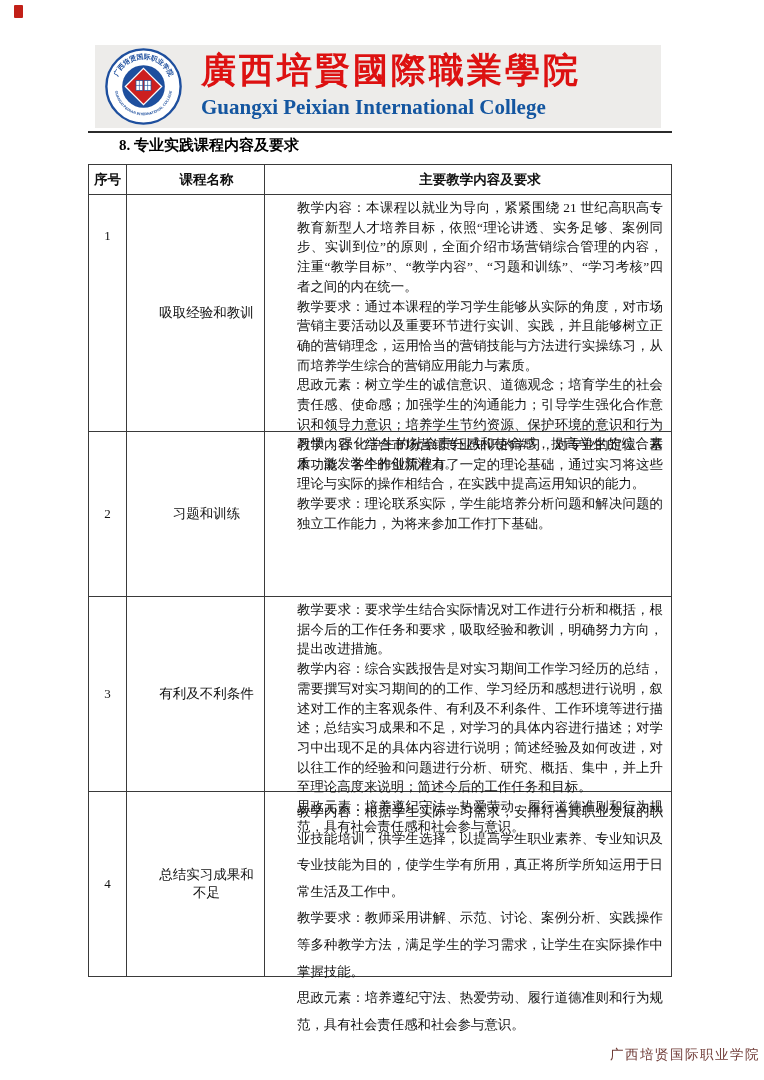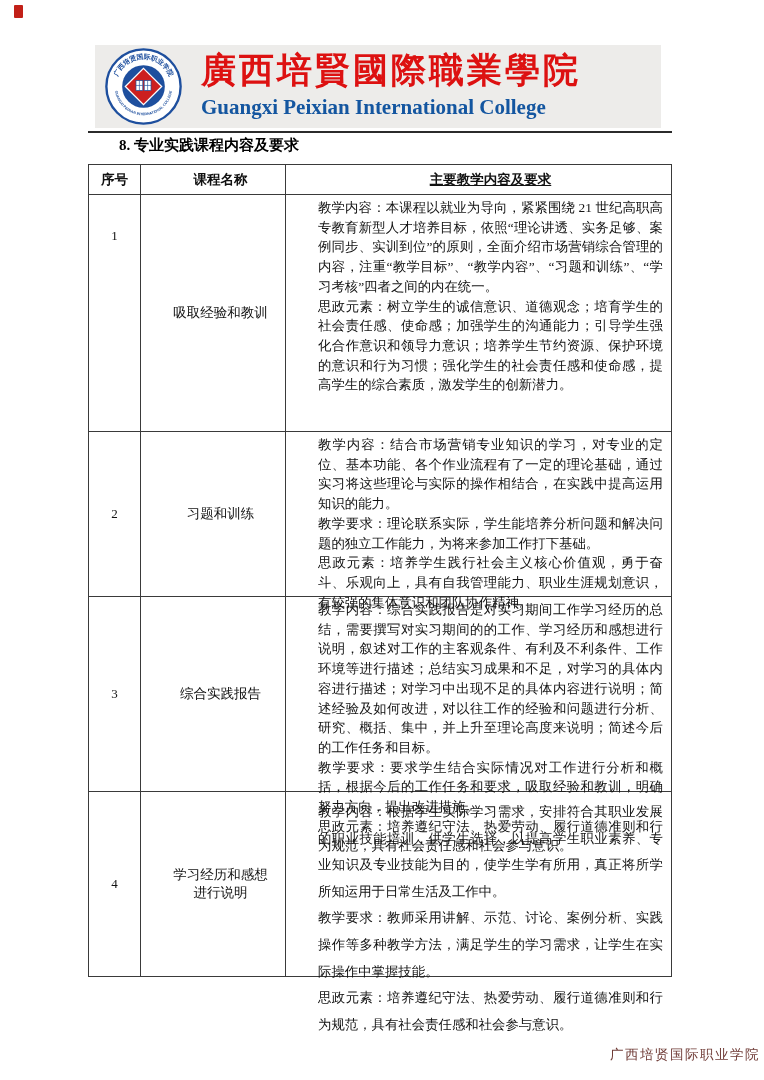--- a/index.html
+++ b/index.html
@@ -34,21 +34,21 @@
     position:absolute; left:119px; top:136px; margin:0;
     font-size:15px; font-weight:bold; color:#000000;
   }
   
   .course-table {
     position:absolute; left:88px; top:164px; width:584px;
     border:1.5px solid #3a3a3a; box-sizing:border-box;
   }
   .trow { display:flex; box-sizing:border-box; }
   .trow + .trow { border-top:1px solid #3a3a3a; }
-  .cell { box-sizing:border-box;margin-left:7px; }
+  .cell { box-sizing:border-box; }
   .cell + .cell { border-left:1px solid #3a3a3a;padding-left:32px; }
   .cell-no {
     width:37px; display:flex; align-items:center; justify-content:center;
     font-size:13px; flex:none;
   }
   .cell-course {
     width:138px; display:flex; align-items:center; justify-content:center;
     text-align:center; font-size:13.5px; padding:0 10px; flex:none;
   }
   .cell-content {
@@ -116,52 +116,52 @@
   </div>
 
   <div class="header-rule"></div>
 
   <h2 class="section-heading">8. 专业实践课程内容及要求</h2>
 
   <div class="course-table" id="course-table">
     <div class="trow thead">
       <div class="cell cell-no">序号</div>
       <div class="cell cell-course">课程名称</div>
-      <div class="cell cell-content" style="display:flex;align-items:center;justify-content:center;text-decoration:underline;">主要教学内容及要求</div>
+      <div class="cell cell-content" style="display:flex;align-items:center;justify-content:center;">主要教学内容及要求</div>
     </div>
 
   <div class="trow row-1">
         <div class="cell cell-no">1</div>
         <div class="cell cell-course">吸取经验和教训</div>
         <div class="cell cell-content">
           <div class="para"><b class="plabel">教学内容：</b>本课程以就业为导向，紧紧围绕 21 世纪高职高专教育新型人才培养目标，依照“理论讲透、实务足够、案例同步、实训到位”的原则，全面介绍市场营销综合管理的内容，注重“教学目标”、“教学内容”、“习题和训练”、“学习考核”四者之间的内在统一。</div>
+          <div class="para"><b class="plabel">教学要求：</b>通过本课程的学习学生能够从实际的角度，对市场营销主要活动以及重要环节进行实训、实践，并且能够树立正确的营销理念，运用恰当的营销技能与方法进行实操练习，从而培养学生综合的营销应用能力与素质。</div>
           <div class="para"><b class="plabel">思政元素：</b>树立学生的诚信意识、道德观念；培育学生的社会责任感、使命感；加强学生的沟通能力；引导学生强化合作意识和领导力意识；培养学生节约资源、保护环境的意识和行为习惯；强化学生的社会责任感和使命感，提高学生的综合素质，激发学生的创新潜力。</div>
         </div>
       </div>
       <div class="trow row-2">
         <div class="cell cell-no">2</div>
         <div class="cell cell-course">习题和训练</div>
         <div class="cell cell-content">
           <div class="para"><b class="plabel">教学内容：</b>结合市场营销专业知识的学习，对专业的定位、基本功能、各个作业流程有了一定的理论基础，通过实习将这些理论与实际的操作相结合，在实践中提高运用知识的能力。</div>
           <div class="para"><b class="plabel">教学要求：</b>理论联系实际，学生能培养分析问题和解决问题的独立工作能力，为将来参加工作打下基础。</div>
-          <div class="para"><b class="plabel">思政元素：</b>培养学生践行社会主义核心价值观，勇于奋斗、乐观向上，具有自我管理能力、职业生涯规划意识，有较强的集体意识和团队协作精神。</div>
         </div>
       </div>
       <div class="trow row-3">
         <div class="cell cell-no">3</div>
-        <div class="cell cell-course">综合实践报告</div>
+        <div class="cell cell-course">有利及不利条件</div>
         <div class="cell cell-content">
+          <div class="para"><b class="plabel">教学要求：</b>要求学生结合实际情况对工作进行分析和概括，根据今后的工作任务和要求，吸取经验和教训，明确努力方向，提出改进措施。</div>
           <div class="para"><b class="plabel">教学内容：</b>综合实践报告是对实习期间工作学习经历的总结，需要撰写对实习期间的的工作、学习经历和感想进行说明，叙述对工作的主客观条件、有利及不利条件、工作环境等进行描述；总结实习成果和不足，对学习的具体内容进行描述；对学习中出现不足的具体内容进行说明；简述经验及如何改进，对以往工作的经验和问题进行分析、研究、概括、集中，并上升至理论高度来说明；简述今后的工作任务和目标。</div>
-          <div class="para"><b class="plabel">教学要求：</b>要求学生结合实际情况对工作进行分析和概括，根据今后的工作任务和要求，吸取经验和教训，明确努力方向，提出改进措施。</div>
           <div class="para"><b class="plabel">思政元素：</b>培养遵纪守法、热爱劳动、履行道德准则和行为规范，具有社会责任感和社会参与意识。</div>
         </div>
       </div>
       <div class="trow row-4">
         <div class="cell cell-no">4</div>
-        <div class="cell cell-course">学习经历和感想进行说明</div>
+        <div class="cell cell-course">总结实习成果和不足</div>
         <div class="cell cell-content">
           <div class="para"><b class="plabel">教学内容：</b>根据学生实际学习需求，安排符合其职业发展的职业技能培训，供学生选择，以提高学生职业素养、专业知识及专业技能为目的，使学生学有所用，真正将所学所知运用于日常生活及工作中。</div>
           <div class="para"><b class="plabel">教学要求：</b>教师采用讲解、示范、讨论、案例分析、实践操作等多种教学方法，满足学生的学习需求，让学生在实际操作中掌握技能。</div>
           <div class="para"><b class="plabel">思政元素：</b>培养遵纪守法、热爱劳动、履行道德准则和行为规范，具有社会责任感和社会参与意识。</div>
         </div>
       </div>
     </div>
 
 
   <div class="footer-watermark">广西培贤国际职业学院</div>

